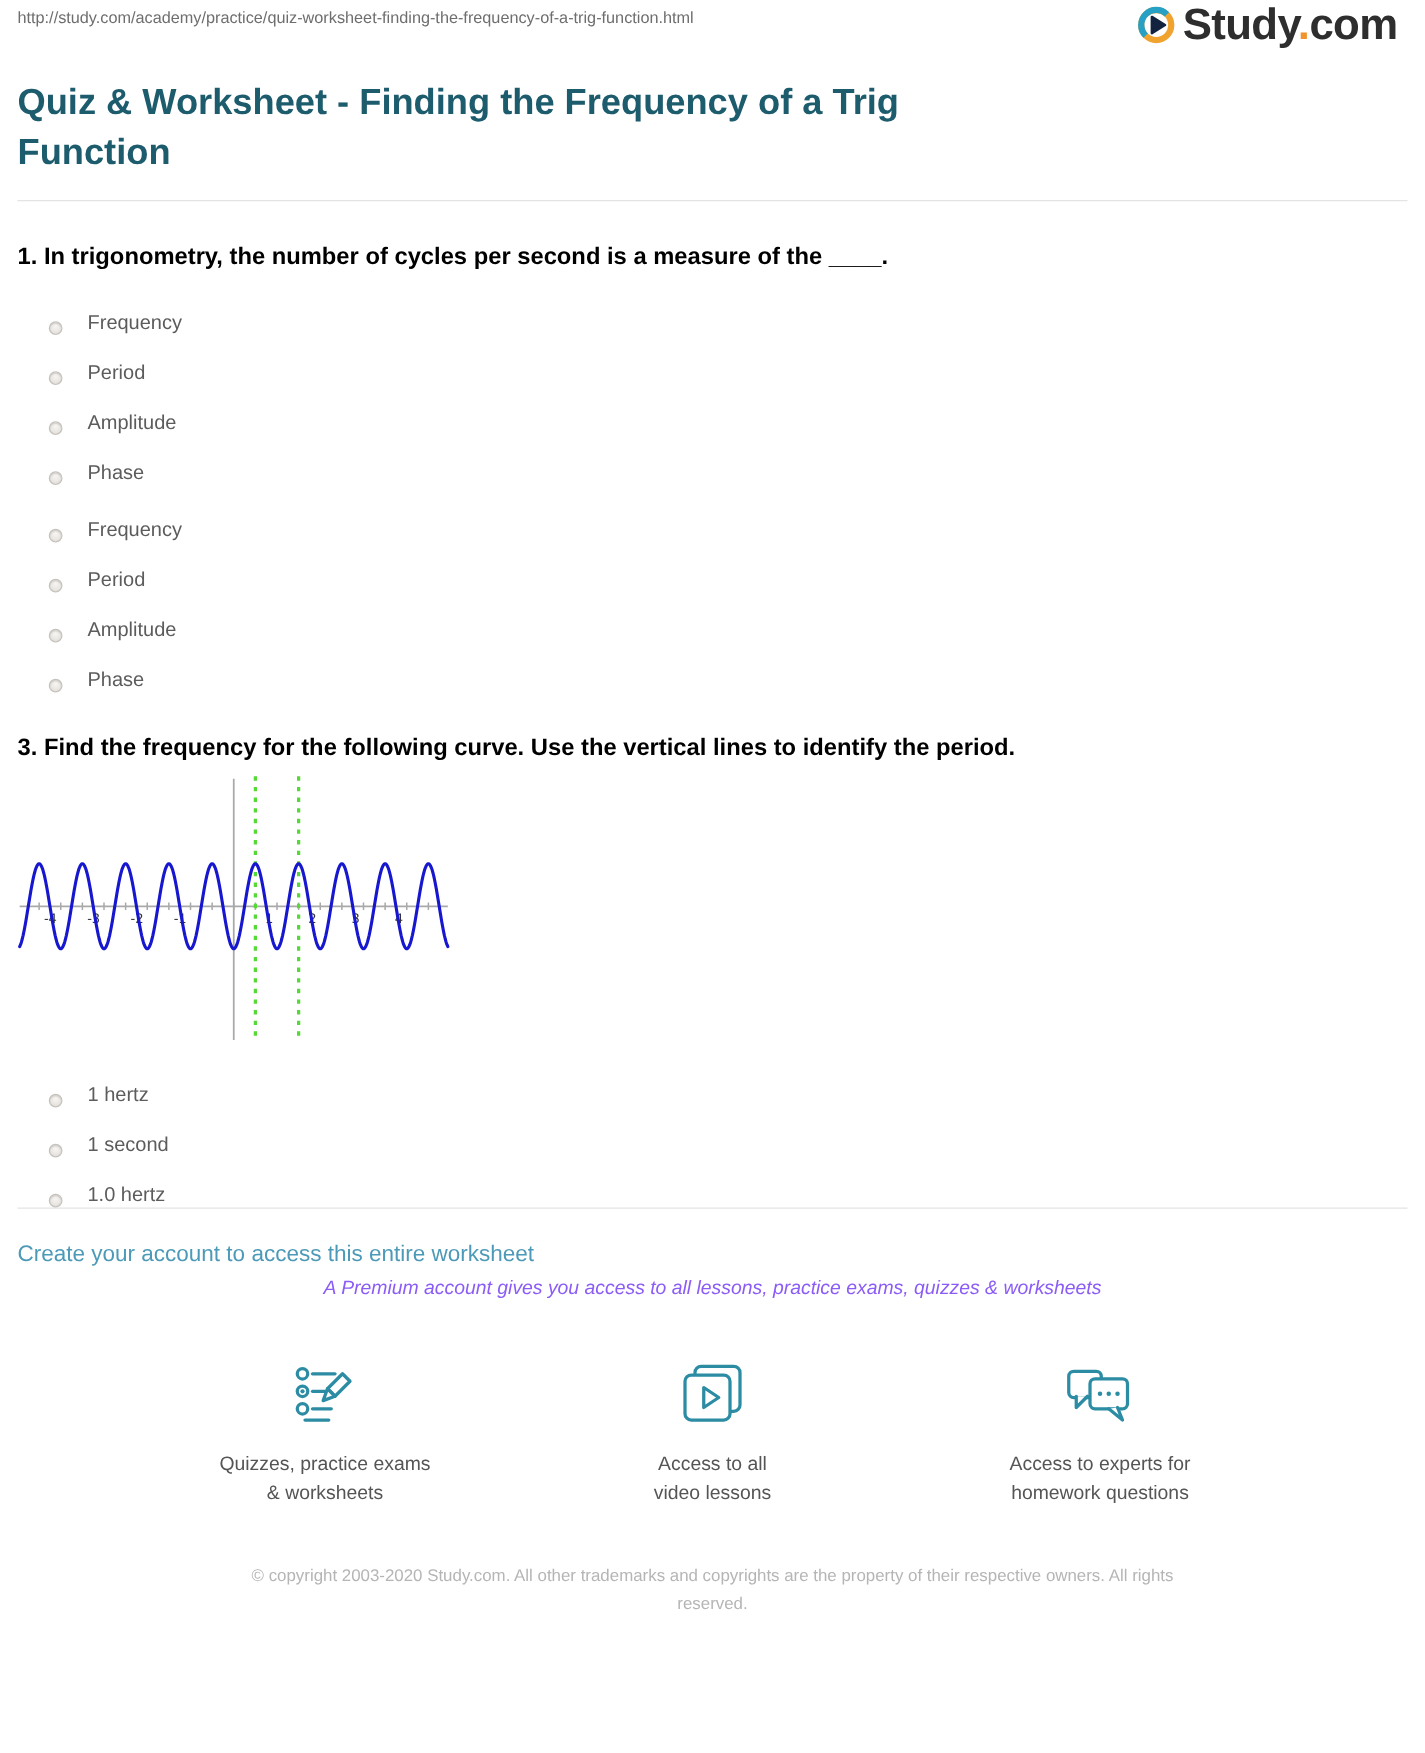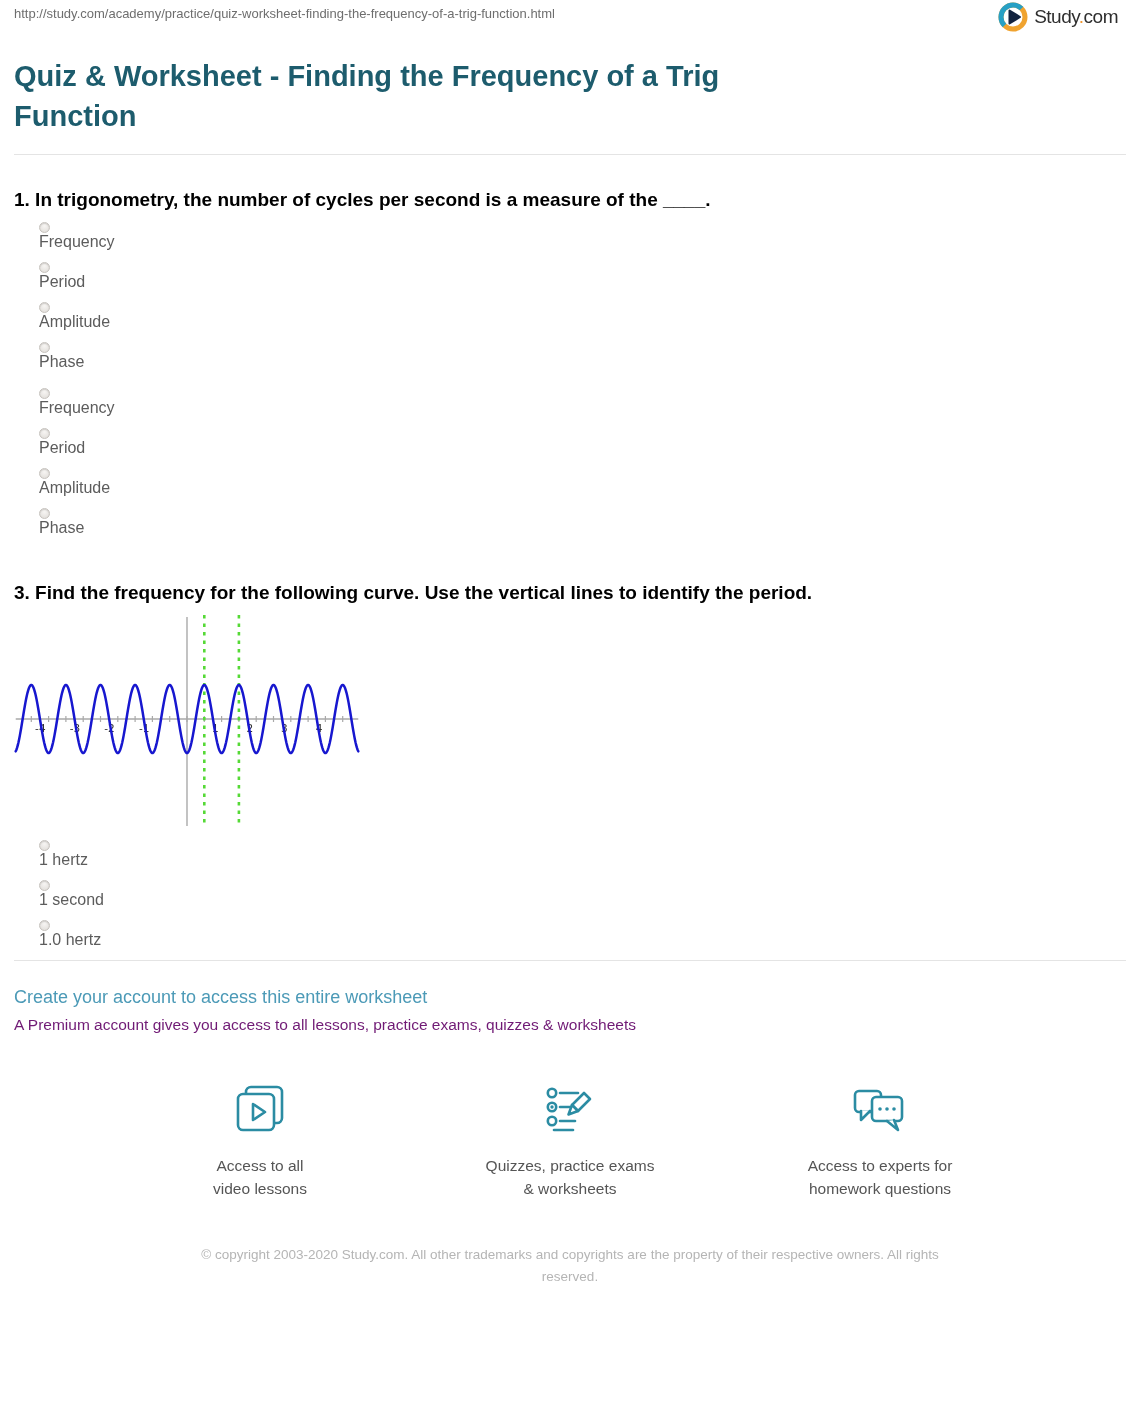--- a/index.html
+++ b/index.html
@@ -8,53 +8,53 @@
     width: 1140px;
     font-family: "Liberation Sans", sans-serif;
     color:#4a4a4a;
   }
   .page { width: 1140px; padding: 0 14px; }
 
   
   .topbar { display:flex; justify-content:space-between; align-items:flex-start; }
   .url { font-size:13px; color:#6e6e6e; padding-top:6px; }
   .logo { display:flex; align-items:center; gap:4px; margin-right:8px; }
-  .logo-text { font-size:19px; font-weight:400; color:#2e2e2e; letter-spacing:-0.5px; }
+  .logo-text { font-size:35px; font-weight:700; color:#2e2e2e; letter-spacing:-0.5px; }
   .logo-text .dot { color:#f0952e; }
 
   
   h1.title {
     font-size:29px; font-weight:600; color:#1d5c6d;
     max-width:790px; line-height:1.38; margin:22px 0 18px;
   }
   hr.rule { border:none; border-top:1px solid #e4e4e4; margin:0; }
 
   
   h2.question {
     font-size:19px; font-weight:700; color:#000000;
     max-width:1085px; line-height:1.62; margin:30px 0 2px;
   }
   .options { margin-top:6px; }
-  .option-row { display:flex; align-items:flex-start; height:40px; padding-left:25px; cursor:default;flex-direction:column; }
+  .option-row { display:flex; align-items:flex-end; height:40px; padding-left:25px; cursor:default; }
   .radio {
     width:11px; height:11px; border-radius:50%;
     border:1px solid #c6c2bd;
     background: radial-gradient(circle at 50% 35%, #f7f5f3 0%, #e6e3df 70%, #dbd7d2 100%);
     box-shadow: inset 0 1px 1px rgba(0,0,0,0.12);
     margin-right:20px; flex:0 0 auto;
   }
   .option-label { font-size:16px; color:#5c5c5c; }
 
   
   .graph-wrap { margin:4px 0 12px 0; }
 
   
   .cta-rule { margin-top:38px; }
   .cta-heading { text-align:left; color:#4c9ab7; font-size:18px; font-weight:400; margin:26px 0 8px; }
-  .cta-sub { color:#701a75; font-size:15.5px; }
+  .cta-sub { text-align:center; color:#8b5cf6; font-size:15.5px;font-style:italic; }
   .features { display:flex; justify-content:center; gap:70px; margin-top:46px; }
   .feature { width:240px; text-align:center; }
   .feature .icon-box { height:62px; display:flex; justify-content:center; align-items:center; }
   .feature .label { margin-top:12px; font-size:15.5px; color:#555555; line-height:1.5; }
   .copyright {
     margin:44px auto 0; padding-bottom:28px; max-width:760px;
     text-align:center; color:#b5b5b5; font-size:13.5px; line-height:1.6;
   }
   svg { display:block; }
   .icon-teal { stroke:#2b8ca3; fill:none; stroke-width:2.6; stroke-linecap:round; stroke-linejoin:round; }
@@ -182,54 +182,54 @@
 
   <section>
     <h2 class="cta-heading">Create your account to access this entire worksheet</h2>
     <p class="cta-sub">A Premium account gives you access to all lessons, practice exams, quizzes &amp; worksheets</p>
 
     <div class="features">
 
       <div class="feature">
         <div class="icon-box">
           <svg width="56" height="56" viewBox="0 0 56 56" class="icon-teal">
-            <rect x="14" y="4" width="36" height="36" rx="5"></rect>
-            <rect x="6" y="11" width="36" height="36" rx="5" fill="#ffffff"></rect>
-            <path d="M21 21 L33 29 L21 37 Z"></path>
-          </svg>
-        </div>
-        <div class="label">
-          <div>Access to all</div>
-          <div>video lessons</div>
-        </div>
-      </div>
-
-      <div class="feature">
-        <div class="icon-box">
-          <svg width="56" height="56" viewBox="0 0 56 56" class="icon-teal">
             <circle cx="10" cy="10" r="4.2"></circle>
             <circle cx="10" cy="24" r="4.2"></circle>
             <circle cx="10" cy="38" r="4.2"></circle>
             <circle cx="10" cy="24" r="1.7" fill="#2b8ca3" stroke="none"></circle>
             <line x1="18" y1="10" x2="36" y2="10"></line>
             <line x1="18" y1="24" x2="38" y2="24"></line>
             <line x1="18" y1="38" x2="33" y2="38"></line>
             <line x1="12" y1="47" x2="31" y2="47"></line>
             <path d="M30 22 L42 10 L48 16 L36 28 Z" fill="#ffffff"></path>
             <path d="M30 22 L26.5 31.5 L36 28 Z" fill="#ffffff"></path>
           </svg>
         </div>
         <div class="label">
           <div>Quizzes, practice exams</div>
           <div>&amp; worksheets</div>
         </div>
       </div>
 
       <div class="feature">
         <div class="icon-box">
+          <svg width="56" height="56" viewBox="0 0 56 56" class="icon-teal">
+            <rect x="14" y="4" width="36" height="36" rx="5"></rect>
+            <rect x="6" y="11" width="36" height="36" rx="5" fill="#ffffff"></rect>
+            <path d="M21 21 L33 29 L21 37 Z"></path>
+          </svg>
+        </div>
+        <div class="label">
+          <div>Access to all</div>
+          <div>video lessons</div>
+        </div>
+      </div>
+
+      <div class="feature">
+        <div class="icon-box">
           <svg width="58" height="56" viewBox="0 0 58 56" class="icon-teal">
             <rect x="4" y="8" width="26" height="21" rx="4"></rect>
             <path d="M10 28 L10 37 L19 28" fill="#ffffff"></path>
             <rect x="21" y="14" width="30" height="24" rx="4" fill="#ffffff"></rect>
             <path d="M43 37 L47 47 L36 38" fill="#ffffff"></path>
             <circle cx="29" cy="26" r="1.8" fill="#2b8ca3" stroke="none"></circle>
             <circle cx="36" cy="26" r="1.8" fill="#2b8ca3" stroke="none"></circle>
             <circle cx="43" cy="26" r="1.8" fill="#2b8ca3" stroke="none"></circle>
           </svg>
         </div>

